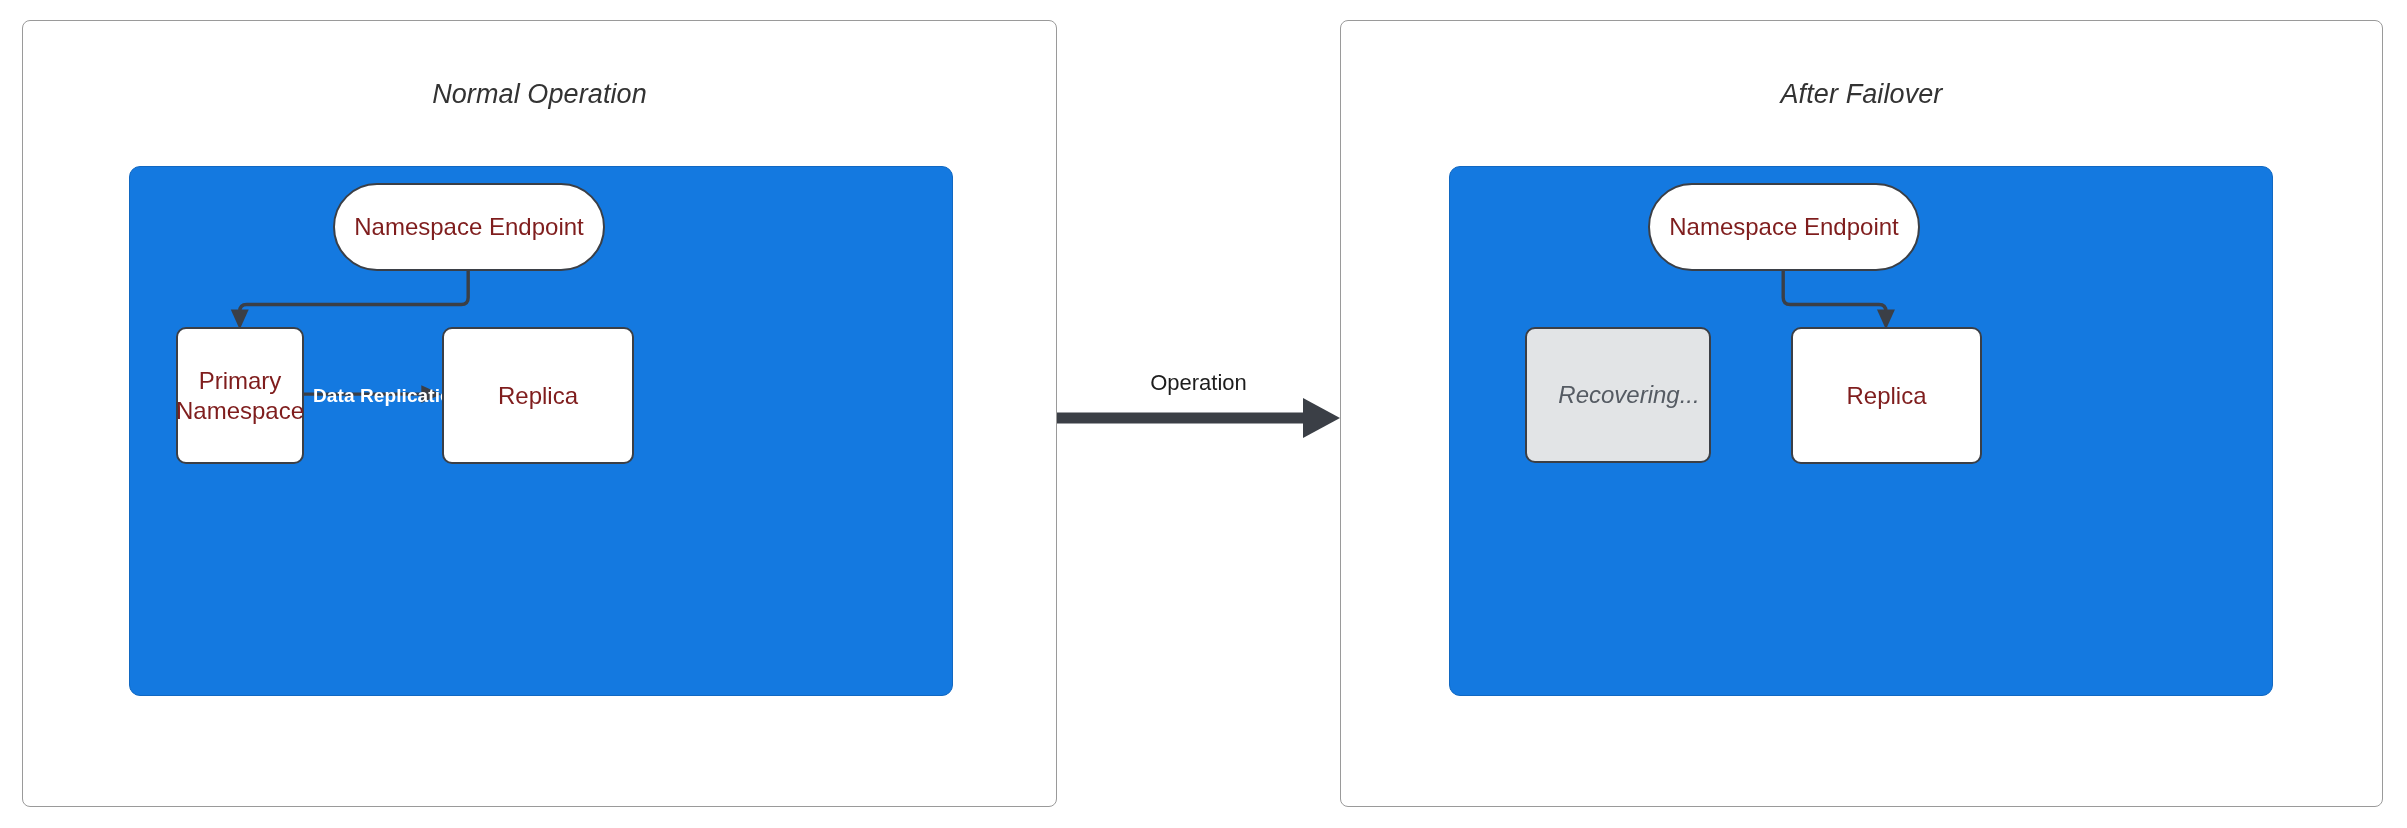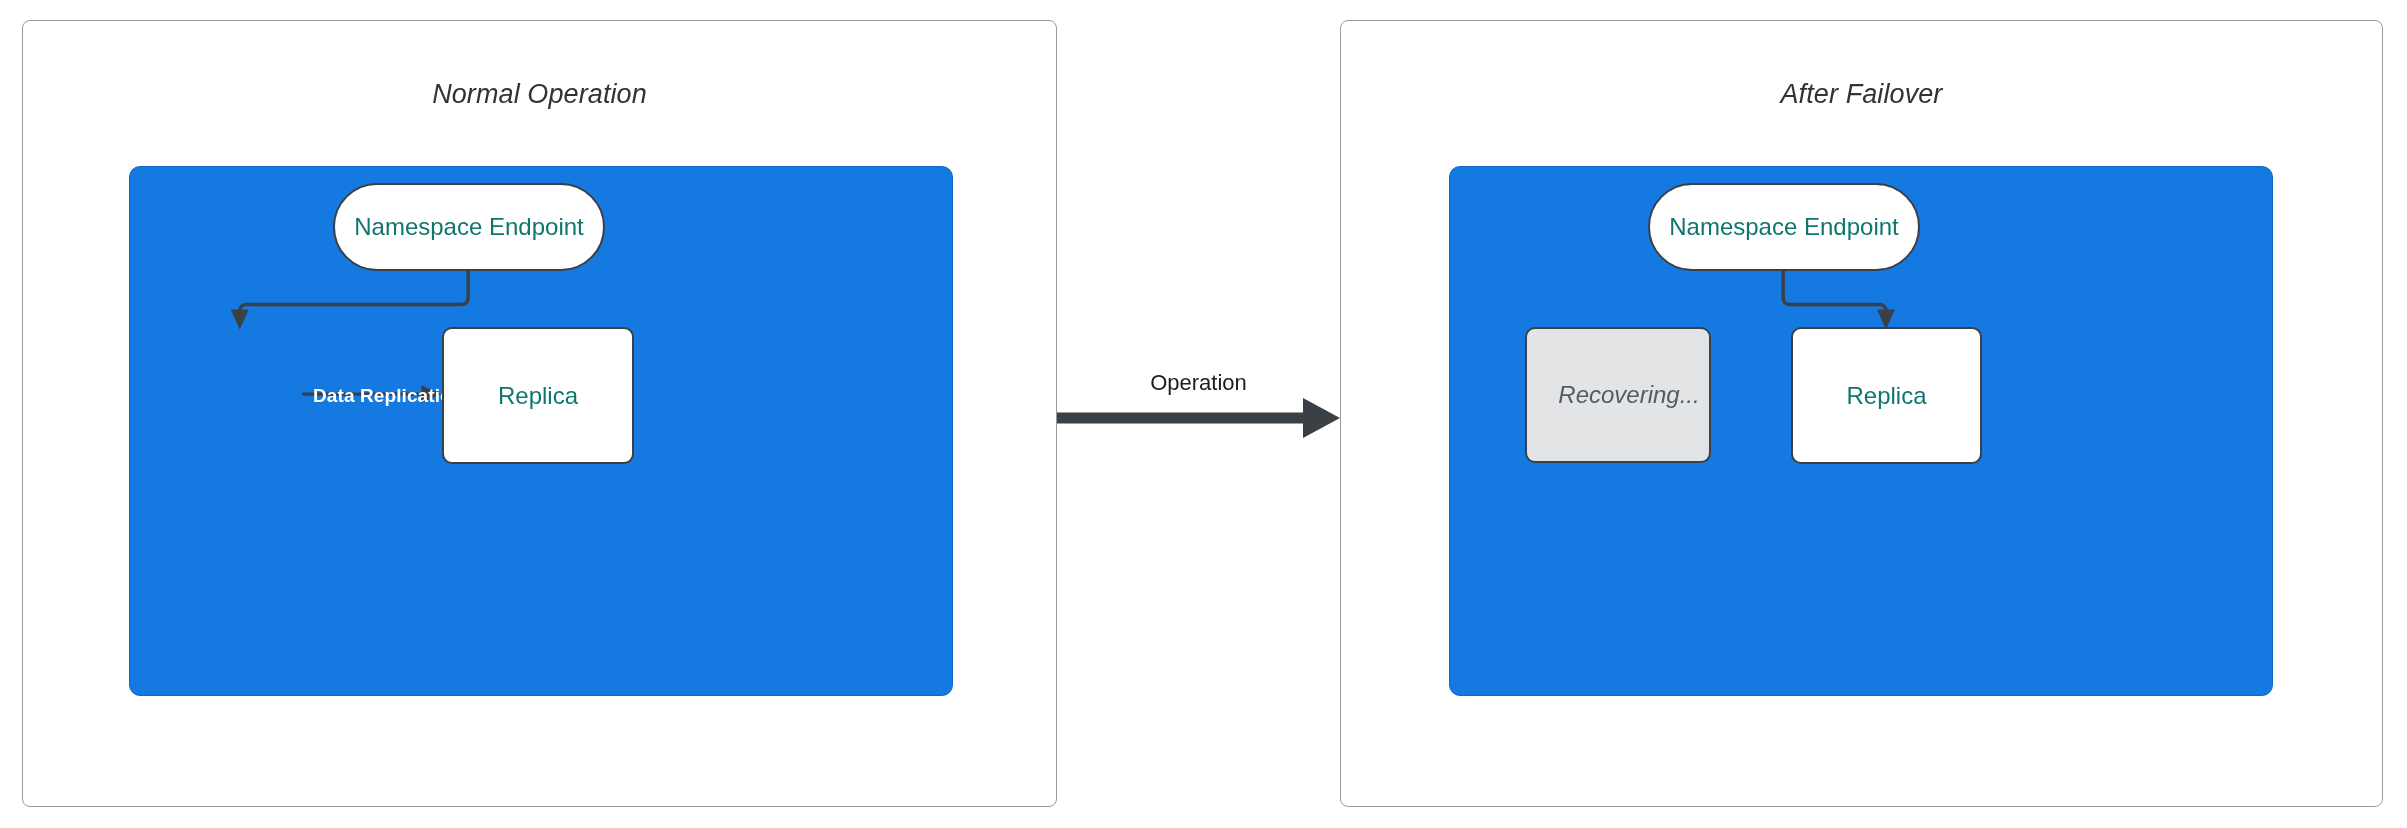--- a/index.html
+++ b/index.html
@@ -61,21 +61,21 @@
   
   .node {
     position: absolute;
     box-sizing: border-box;
     display: flex;
     align-items: center;
     justify-content: center;
     text-align: center;
     background: #ffffff;
     border: 2.4px solid #3b3f46;
-    color: #0f766e;
+    color: #7f1d1d;
     font-size: 24px;
     line-height: 1.22;
   }
   .node.pill {
     border-radius: 999px;
   }
   .node.box {
     border-radius: 10px;
   }
   .node.dim {
@@ -159,20 +159,26 @@
         <polygon class="conn-head" points="110,163 101,143 119,143"></polygon>
 
         <path class="conn-path" d="M 174 228 L 300 228"></path>
         <polygon class="conn-head" points="312,228 292,219 292,237"></polygon>
       </svg>
 
       <div class="edge-label" id="label-data-replication">Data Replication</div>
 
       <div class="node pill" id="node-endpoint-left">Namespace Endpoint</div>
 
+      <div class="node box" id="node-primary">
+        <span>
+          <span>Primary</span><br>
+          <span>Namespace</span>
+        </span>
+      </div>
 
       <div class="node box" id="node-replica-left">Replica</div>
 
     </div>
   </div>
 
   <div id="failover-group">
     <div id="failover-label">Operation</div>
     <svg class="conn-svg" viewBox="0 0 283 90" preserveAspectRatio="none">
       <path d="M 0 48 L 251 48" stroke="#3b3f46" stroke-width="11" fill="none"></path>

